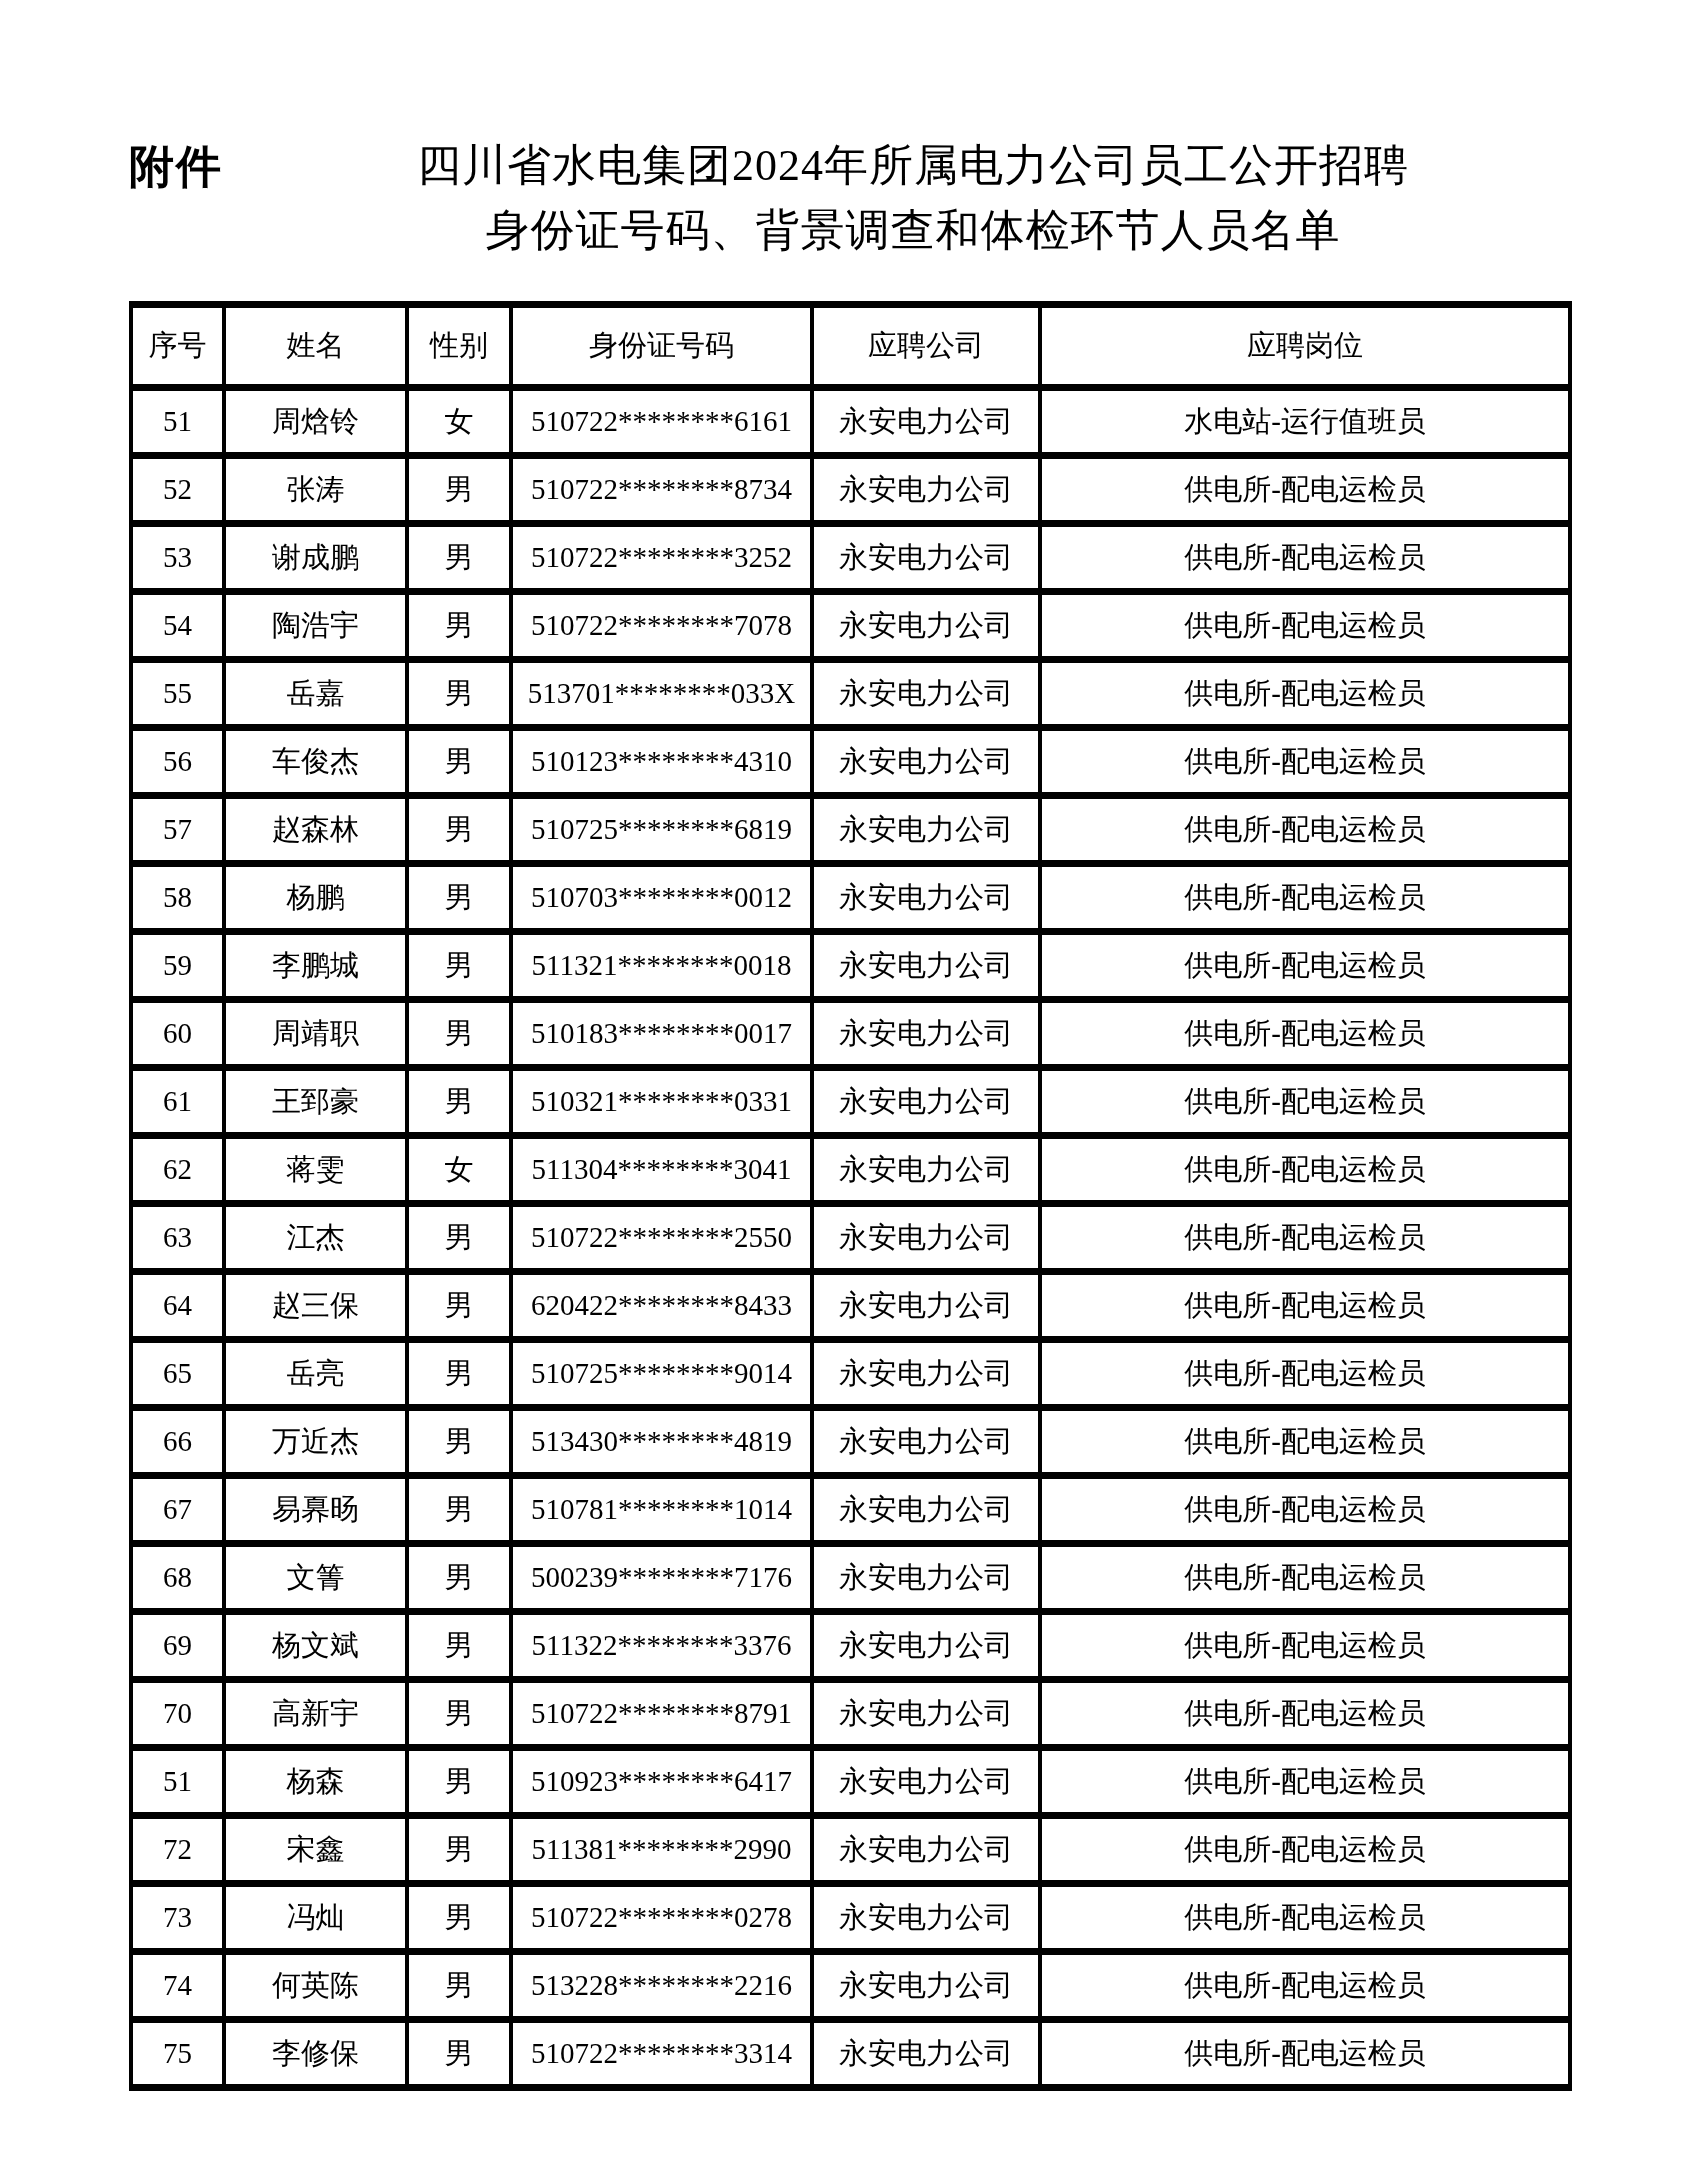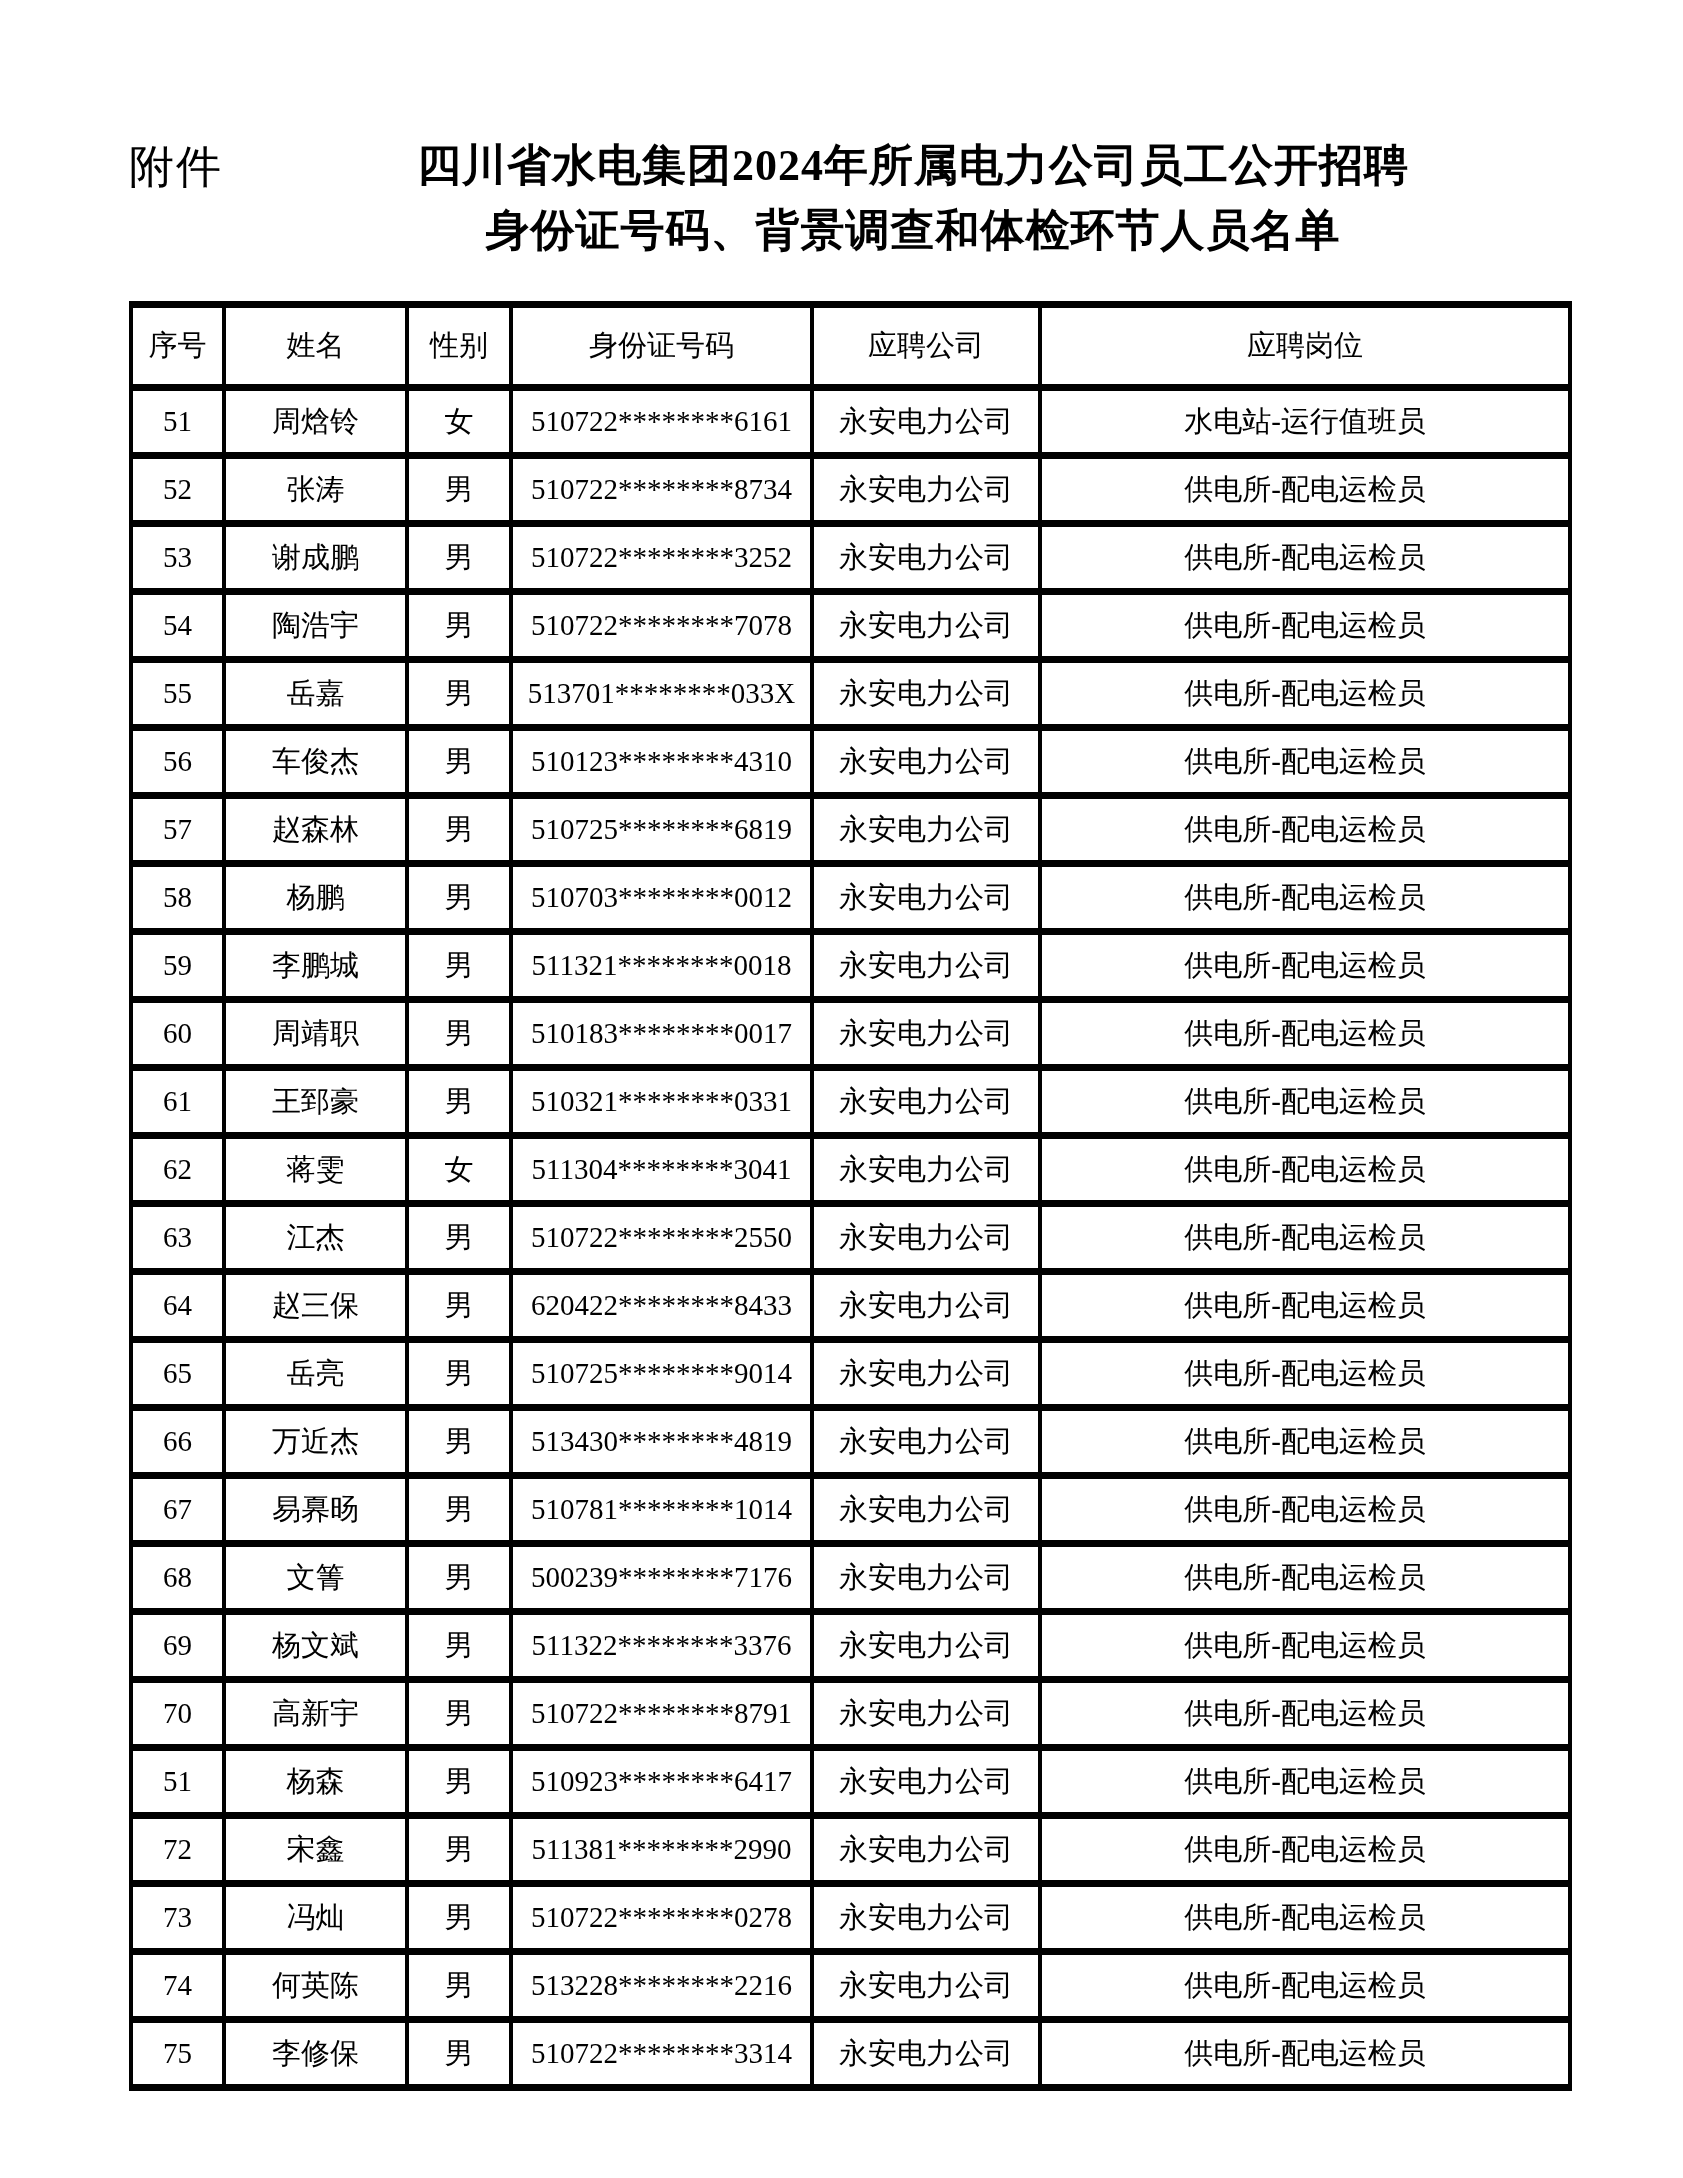--- a/index.html
+++ b/index.html
@@ -17,29 +17,29 @@
   .doc-header {
     position: relative;
     margin: 133px 116px 0 129px;
     width: 1439px;
   }
   .attachment-label {
     position: absolute;
     left: 0;
     top: 4px;
     font-size: 45px;
-    font-weight: normal;
+    font-weight: bold;
     letter-spacing: 2px;
     white-space: nowrap;
   }
   .doc-title {
     text-align: center;
     padding-left: 129px;
     font-size: 44px;
-    font-weight: bold;
+    font-weight: normal;
     line-height: 65px;
   }
   .doc-title .line {
     display: block;
     white-space: nowrap;
     letter-spacing: 1px;
   }
   table.roster {
     margin: 38px 8px 0 129px;
     width: 1439px;

